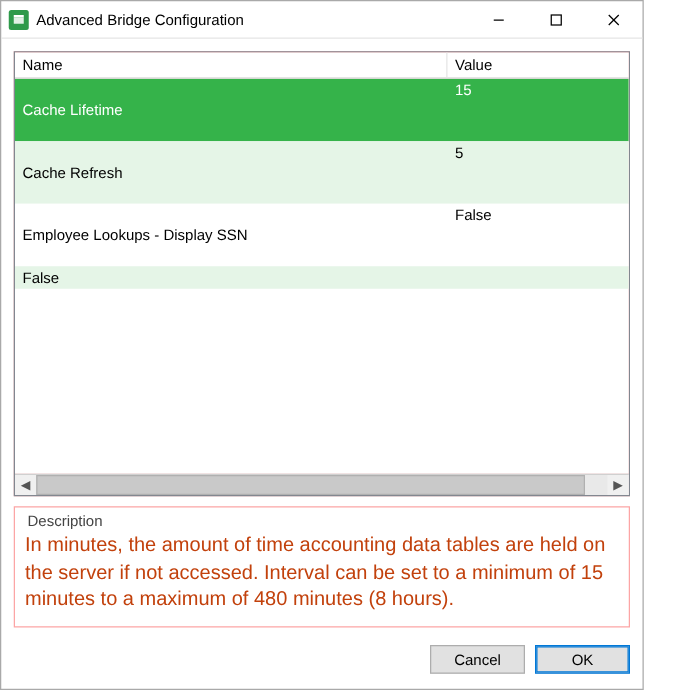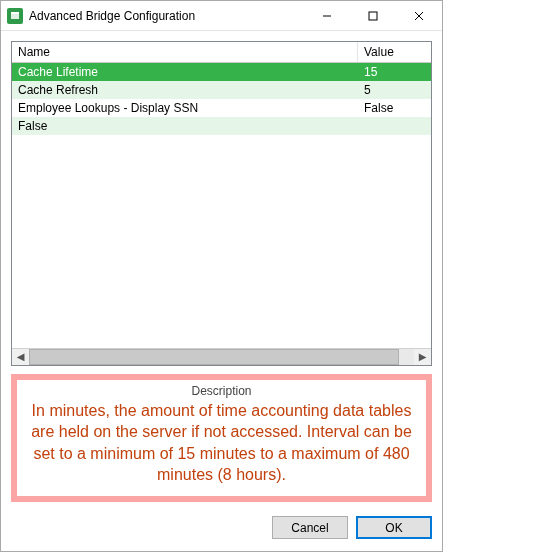--- a/index.html
+++ b/index.html
@@ -4,21 +4,21 @@
 <style>
   * { box-sizing: border-box; }
   html, body {
     margin: 0; padding: 0;
     font-family: "Segoe UI", Tahoma, sans-serif;
     font-size: 12px;
     background: #fff;
     color: #000;
   }
   .window {
-    width: 443px; height: 552px;
+    width: 515px; height: 552px;
     border: 1px solid #a9a9a9;
     display: flex; flex-direction: column;
     background: #fff;
   }
   .titlebar {
     height: 30px;
     display: flex; align-items: center;
     border-bottom: 1px solid #e5e5e5;
     padding-left: 6px;
   }
@@ -58,21 +58,21 @@
     font-size: 12px;
   }
   .col-name { flex: 0 0 346px; padding: 3px 6px; border-right: 1px solid #e5e5e5; }
   .col-value { flex: 1; padding: 3px 6px; }
   .grid-body {
     flex: 1;
     overflow: hidden;
     background: #fff;
   }
   .row { display: flex; font-size: 12px; }
-  .row .c1 { flex: 0 0 346px; padding: 2px 6px; }
+  .row .c1 { flex: 0 0 346px; padding: 18px 6px; }
   .row .c2 { flex: 1; padding: 2px 6px; }
   .row.sel { background: #35b34a; color: #fff; }
   .row.alt { background: #e5f5e7; }
   .row.norm { background: #ffffff; justify-content: flex-end; }
   .grid-scroll {
     height: 17px;
     display: flex;
     align-items: stretch;
     background: #f0f0f0;
     border-top: 1px solid #d0d0d0;
@@ -84,24 +84,23 @@
     font-size:10px;
     background:#f0f0f0;
   }
   .scroll-track { flex:1; background:#e9e9e9; position:relative; }
   .scroll-thumb {
     position:absolute; left:0; top:0; bottom:0; width:96%;
     background:#c9c9c9;
     border:1px solid #b0b0b0;
   }
   .desc-group {
-    border: 6px solid #fca5a5;
+    border: 1px solid #fca5a5;
     padding: 4px 8px 10px 8px;
     position: relative;
-    text-align: center;
   }
   .desc-legend {
     font-size: 12px;
     color: #444;
     padding: 0 2px;
     margin-bottom: 2px;
   }
   .desc-text {
     font-size: 16px;
     color: #c2410c;

